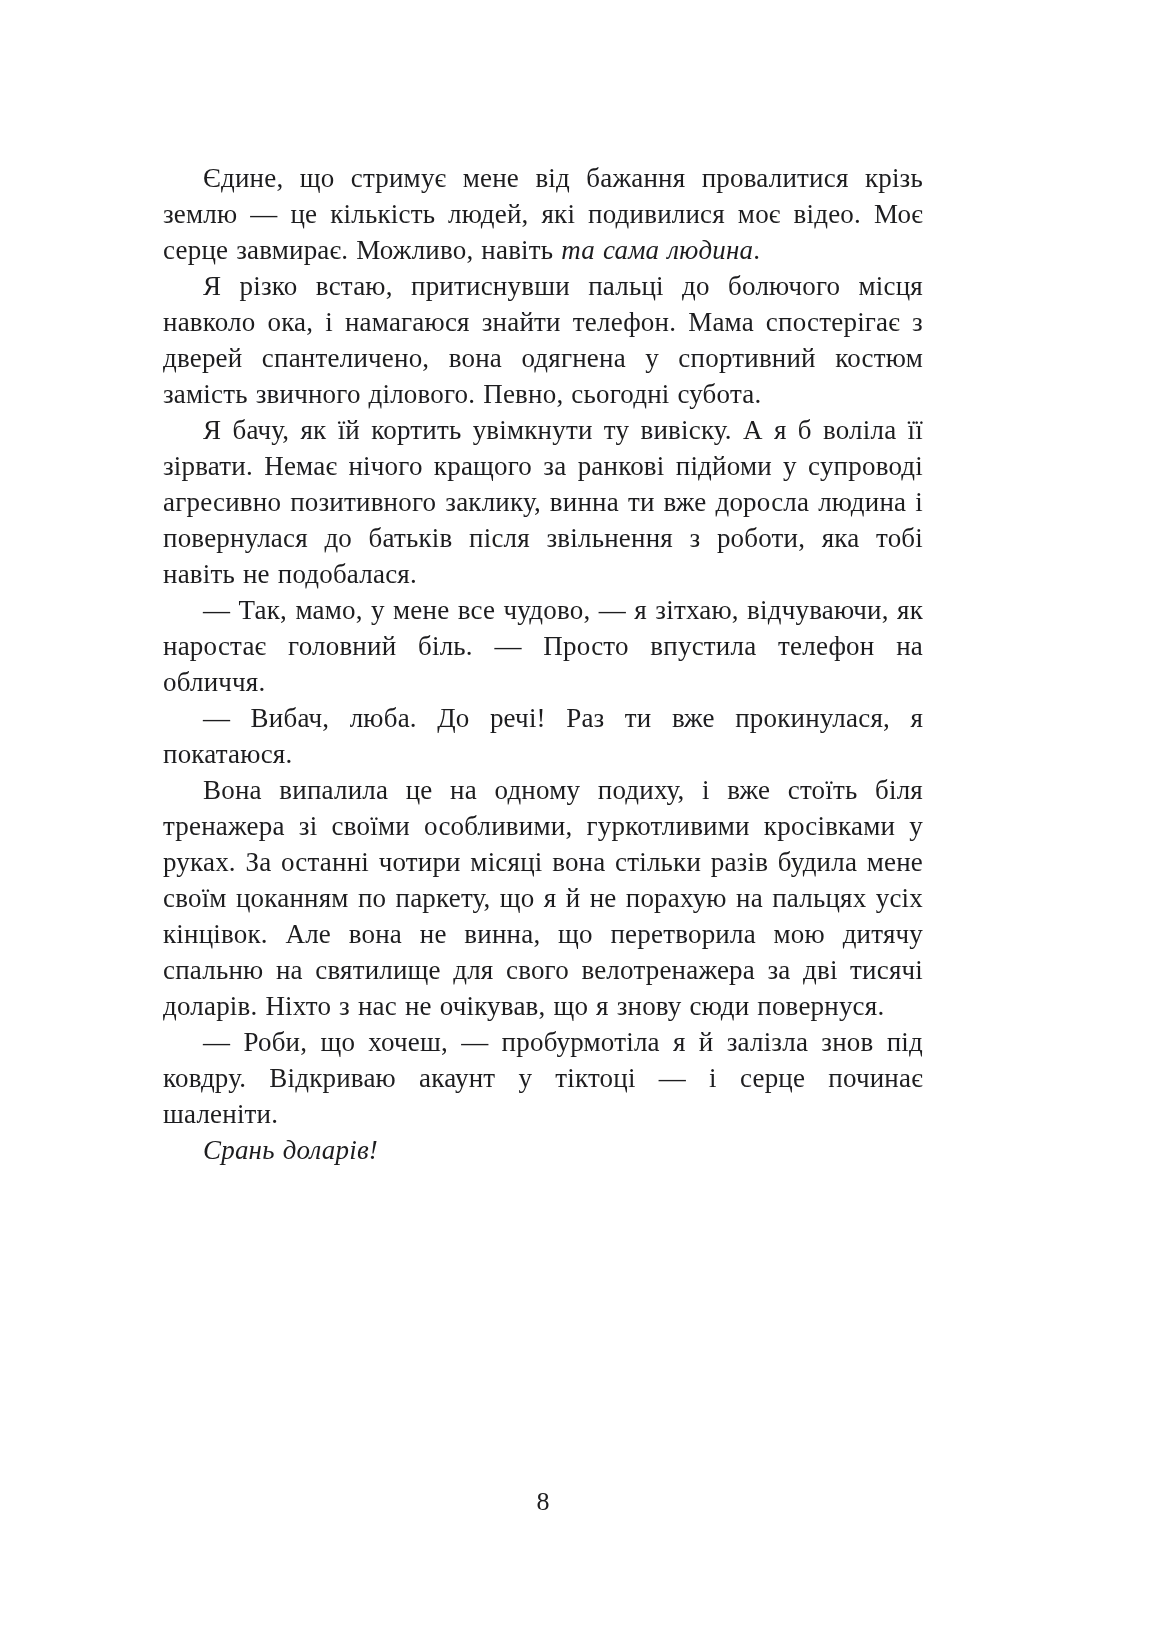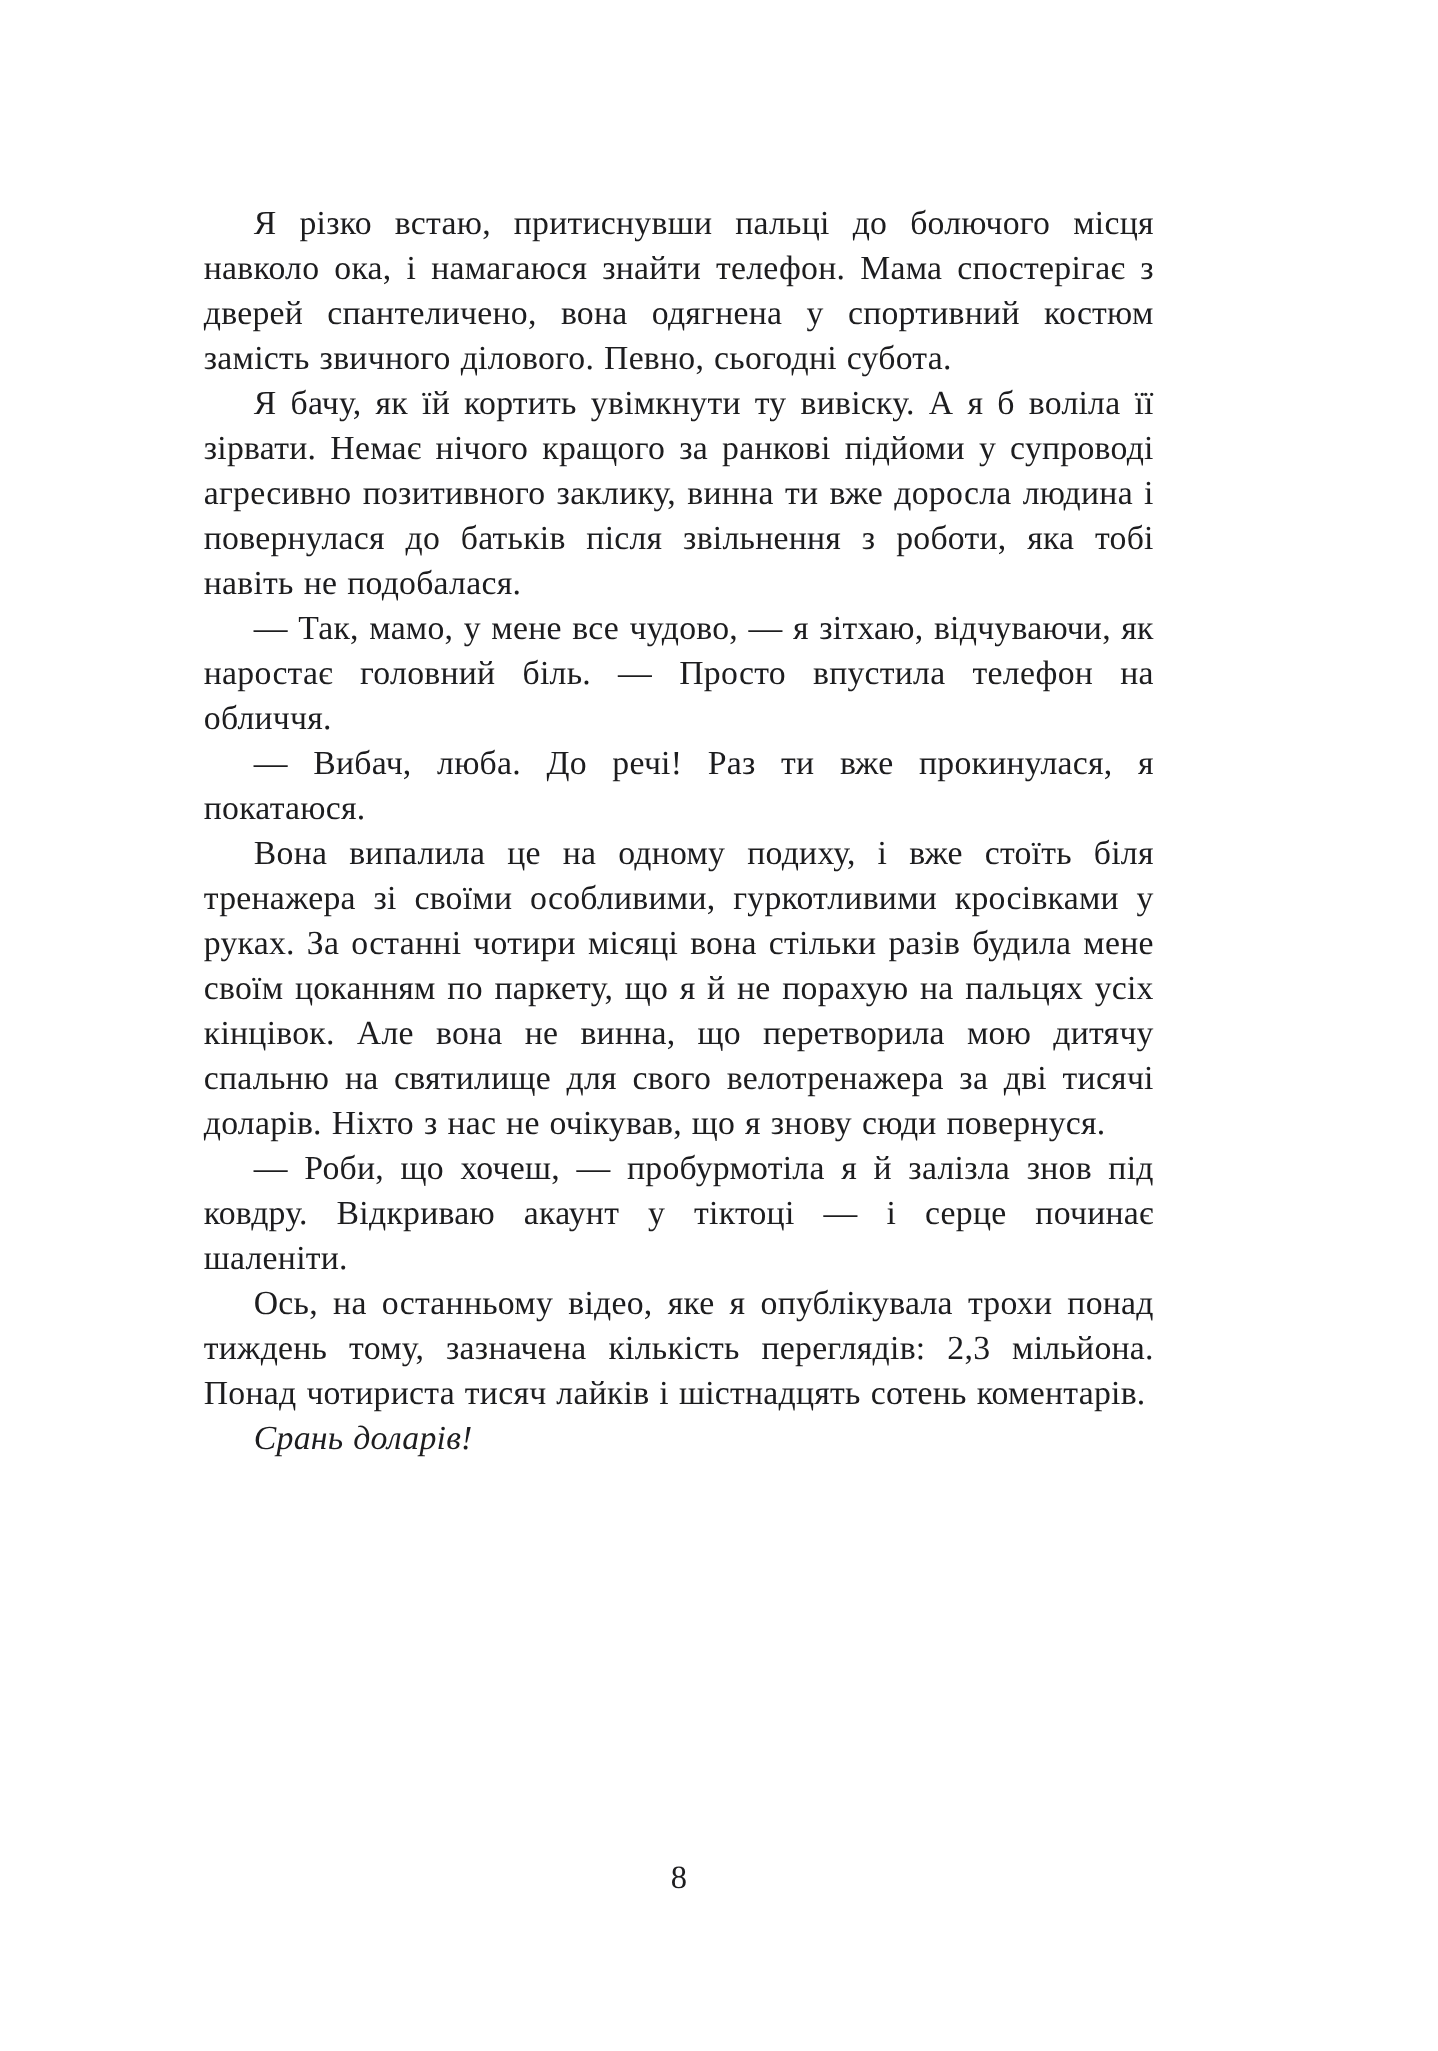--- a/index.html
+++ b/index.html
@@ -46,23 +46,23 @@
       text-align: center;
       font-size: 26px;
       line-height: 30px;
     }
   </style>
 </head>
 <body>
 
 <div class="page">
   <div class="text-block">
+      <p class="para"><span>Єдине, що стримує мене від бажання провалитися крізь землю — це кількість людей, які подивилися моє відео. Моє серце завмирає. Можливо, навіть </span><em>та сама людина</em><span>.</span></p>
       <p class="para"><span>Я різко встаю, притиснувши пальці до болючого місця навколо ока, і намагаюся знайти телефон. Мама спостерігає з дверей спантеличено, вона одягнена у спортивний костюм замість звичного ділового. Певно, сьогодні субота.</span></p>
       <p class="para"><span>Я бачу, як їй кортить увімкнути ту вивіску. А я б воліла її зірвати. Немає нічого кращого за ранкові підйоми у супроводі агресивно позитивного заклику, винна ти вже доросла людина і повернулася до батьків після звільнення з роботи, яка тобі навіть не подобалася.</span></p>
       <p class="para"><span>— Так, мамо, у мене все чудово, — я зітхаю, відчуваючи, як наростає головний біль. — Просто впустила телефон на обличчя.</span></p>
       <p class="para"><span>— Вибач, люба. До речі! Раз ти вже прокинулася, я покатаюся.</span></p>
       <p class="para"><span>Вона випалила це на одному подиху, і вже стоїть біля тренажера зі своїми особливими, гуркотливими кросівками у руках. За останні чотири місяці вона стільки разів будила мене своїм цоканням по паркету, що я й не порахую на пальцях усіх кінцівок. Але вона не винна, що перетворила мою дитячу спальню на святилище для свого велотренажера за дві тисячі доларів. Ніхто з нас не очікував, що я знову сюди повернуся.</span></p>
       <p class="para"><span>— Роби, що хочеш, — пробурмотіла я й залізла знов під ковдру. Відкриваю акаунт у тіктоці — і серце починає шаленіти.</span></p>
-      <p class="para"><span>Ось, на останньому відео, яке я опублікувала трохи понад тиждень тому, зазначена кількість переглядів: 2,3 мільйона. Понад чотириста тисяч лайків і шістнадцять сотень коментарів.</span></p>
       <p class="para"><em>Срань доларів!</em></p>
     </div>
   <div class="page-number">8</div>
 </div>
 
 </body></html>

